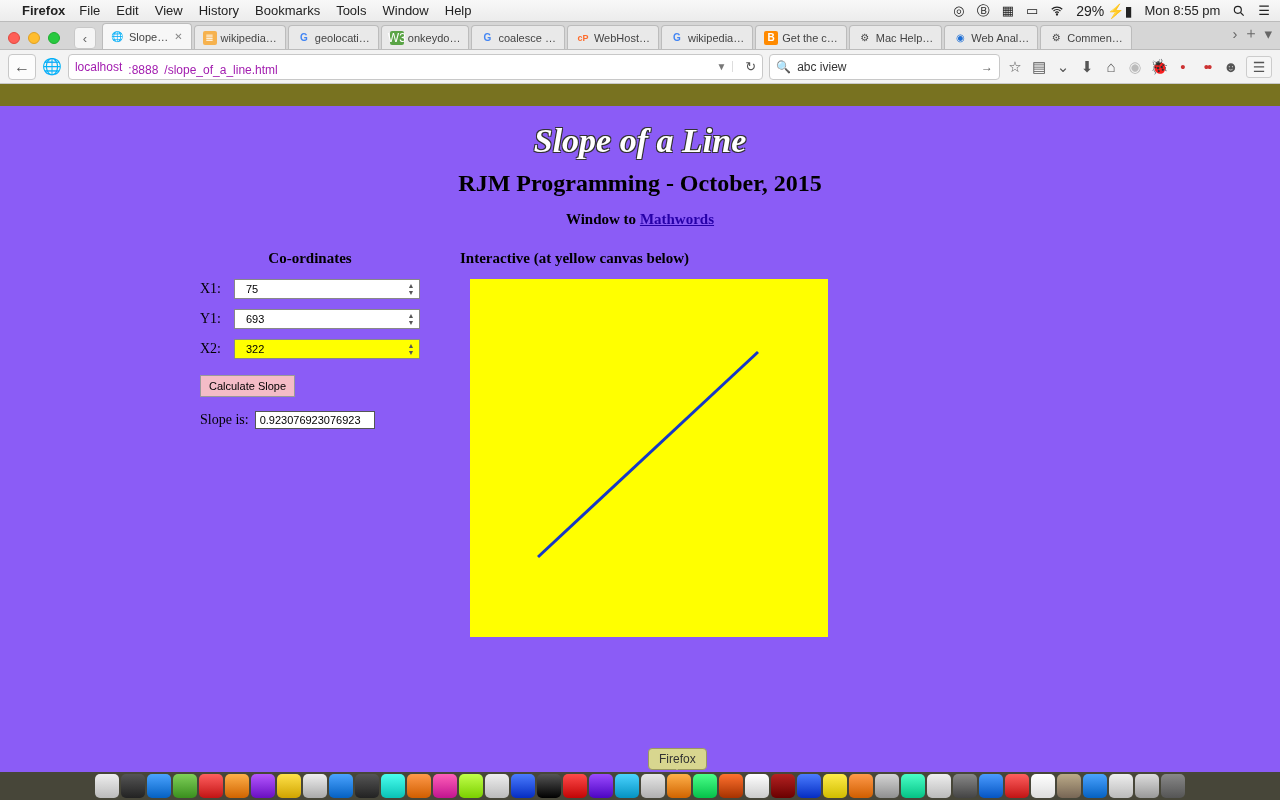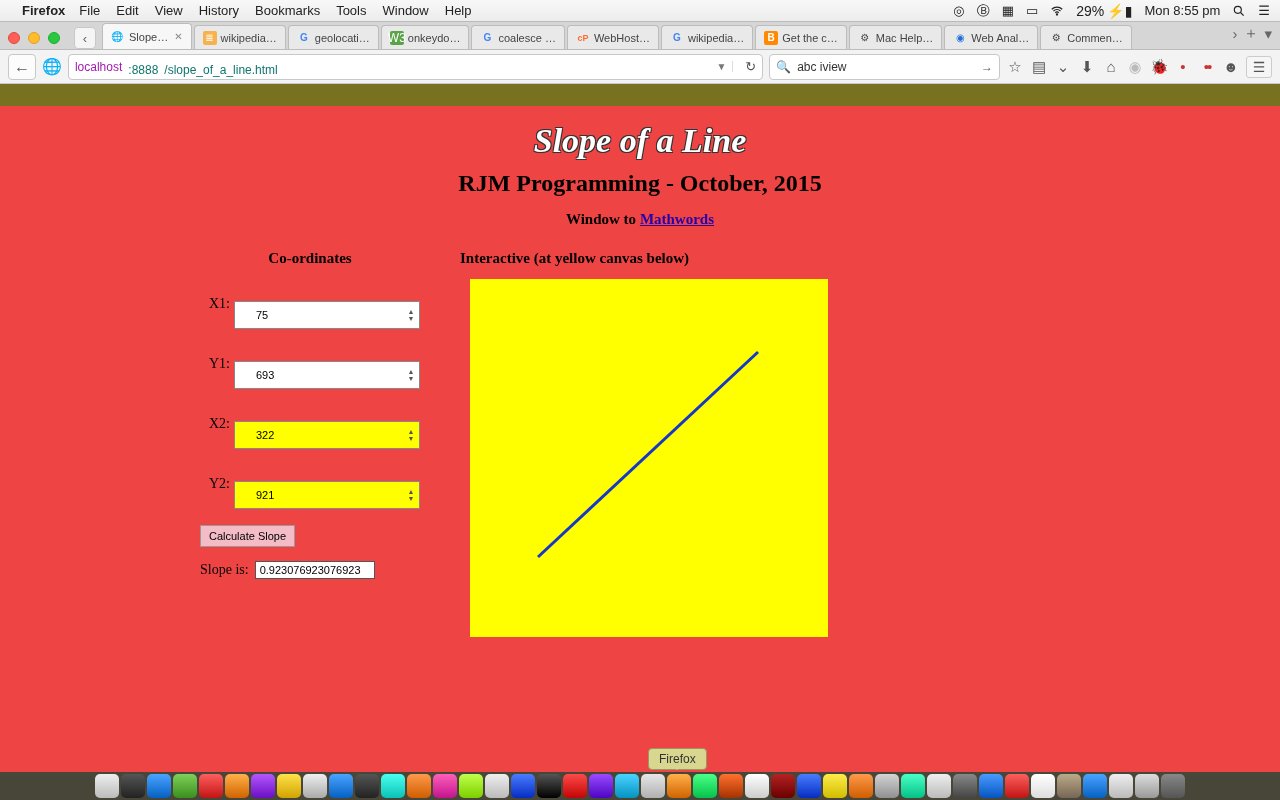--- a/index.html
+++ b/index.html
@@ -64,36 +64,36 @@
 }
 .back-btn {
   width:28px; height:26px; border:1px solid #c8c8c8; border-radius:4px;
   background:#fcfcfc; display:flex; align-items:center; justify-content:center; color:#555;
 }
 .urlbar {
   flex:2.2; height:26px; background:#fff; border:1px solid #c8c8c8; border-radius:4px;
   display:flex; align-items:center; padding:0 6px; gap:6px; font-size:12px; color:#555;
 }
 .urlbar .host { color:#a21caf; }
-.urlbar .path { color:#0f766e;margin-top:6px; }
+.urlbar .path { color:#a21caf;margin-top:6px; }
 .urlbar .dd { margin-left:auto; color:#777; font-size:10px; padding:0 6px; border-right:1px solid #ddd;}
 .urlbar .rl { color:#555; padding-left:6px; font-size:13px;}
 .searchbar {
   flex:0.7; height:26px; background:#fff; border:1px solid #c8c8c8; border-radius:4px;
   display:flex; align-items:center; padding:0 6px; gap:6px; font-size:12px; color:#333;
 }
 .searchbar .mag { color:#777; font-size:12px;}
 .searchbar .go { margin-left:auto; color:#555; }
 .ticon { width:18px; text-align:center; color:#555; font-size:15px; }
 .ham { width:26px; height:22px; border:1px solid #ccc; border-radius:3px; display:flex; align-items:center; justify-content:center; color:#555; font-size:14px; background:#f6f6f6;}
 
 
 .page {
   position:absolute; top:106px; left:0; right:0; bottom:28px;
-  background:#ef4444; color:#000;
+  background:#8b5cf6; color:#000;
   font-family: "Times New Roman", serif;
 }
 .page h1 {
   text-align:center; font-size:34px; font-weight:bold;
   color:#fff; font-family:"Times New Roman",serif;
   padding-top:16px;
   text-shadow: 1px 1px 0 #333, -1px -1px 0 #333, 1px -1px 0 #333, -1px 1px 0 #333;
   font-style: italic;
 }
 .page h2 {
@@ -106,26 +106,25 @@
 }
 .page h3 a { color:#2600a8; }
 .layout {
   display:flex; gap:30px; margin:22px auto 0 auto;
   width:740px;
 }
 .col-left { width:220px; margin-left:-70px;}
 .col-right { width:470px; }
 .colhead { font-weight:bold; text-align:center; font-size:15px; margin-bottom:12px;}
 .field-row { display:flex; align-items:center; margin-bottom:10px; }
-.field-row label { width:30px; text-align:right; margin-right:4px; font-size:14px;}
+.field-row label { width:30px; text-align:left; margin-right:4px; font-size:14px;}
 .spin {
-  flex:1; height:28px; background:#fff; border:1px solid #888;
-  font-size:11px; padding:0 21px; display:flex; align-items:center; position:relative;
+  flex:1; height:20px; background:#fff; border:1px solid #888;
+  font-size:11px; padding:0 11px; display:flex; align-items:center; position:relative;
   font-family: Arial, sans-serif;
-  margin-top: 22px;
 }
 .spin .st { position:absolute; right:2px; top:1px; bottom:1px; width:12px;
   display:flex; flex-direction:column; color:#555; font-size:7px;
   align-items:center; justify-content:center;}
 .spin.y { background:#ffff00; }
 .calc-btn {
   margin-top:6px; margin-left:0px;
   background:#f4bcc7; border:1px solid #999; padding:4px 8px;
   font-size:11px; font-family:Arial,sans-serif; cursor:pointer;
 }
@@ -308,27 +307,20 @@
         <label>Y1:</label>
         <div class="spin">
             <span>693</span>
             <span class="st">▲<br>▼</span>
           </div>
       </div>
       <div class="field-row">
         <label>X2:</label>
         <div class="spin y">
             <span>322</span>
-            <span class="st">▲<br>▼</span>
-          </div>
-      </div>
-      <div class="field-row">
-        <label>Y2:</label>
-        <div class="spin y">
-            <span>921</span>
             <span class="st">▲<br>▼</span>
           </div>
       </div>
       <button class="calc-btn">Calculate Slope</button>
       <div class="slope-row">
         <span>Slope is:</span>
         <span class="val">0.923076923076923</span>
       </div>
     </div>
     <div class="col-right">

